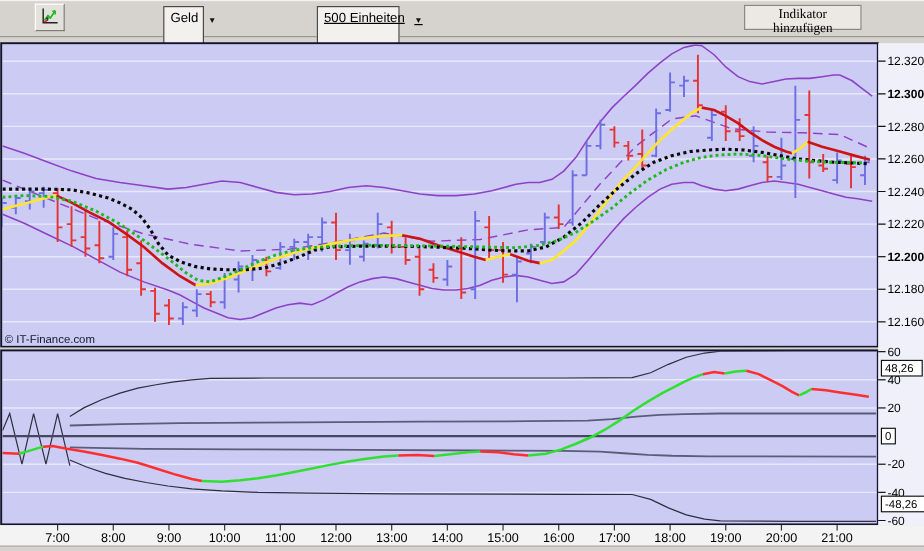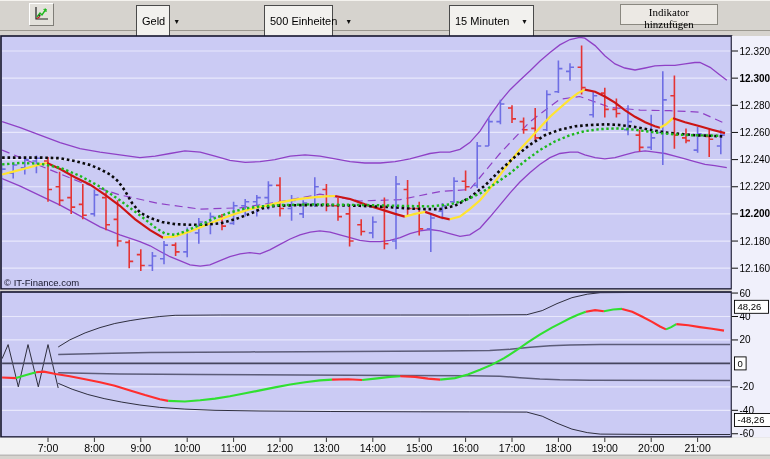--- a/index.html
+++ b/index.html
@@ -6,25 +6,25 @@
   body{width:770px;height:459px;overflow:hidden;background:#d6d3ce;
        font-family:"Liberation Sans",sans-serif;-webkit-font-smoothing:none;}
   .app{position:relative;width:770px;height:459px;}
   .toolbar{position:relative;width:770px;height:31px;background:#d6d3ce;
            border-bottom:1px solid #9b9890;box-sizing:border-box;}
   .toolbar::before{content:"";position:absolute;left:0;top:0;width:100%;height:1px;background:#f4f2ee;}
   .icon-btn{position:absolute;left:29px;top:3px;width:25px;height:23px;
             background:#e3e1db;border:1px solid #7f7d78;border-top-color:#fff;
             border-left-color:#fff;padding:0;cursor:pointer;}
   .combo{position:absolute;top:5px;height:19px;background:#f2f1ee;border:1px solid #4a4a4a;
-         box-sizing:border-box;font-size:11px;color:#000;display:flex;align-items:center;
+         box-sizing:border-box;font-size:11px;color:#000;display:flex;align-items:flex-end;
          padding:15px 5px;cursor:pointer;white-space:nowrap;}
   .combo .arr{margin-left:auto;font-size:7px;padding-left:8px;color:#111;}
   .combo1{left:136px;width:34px;}
-  .combo2{left:264px;width:69px;}
+  .combo2{left:264px;width:69px;text-decoration:underline;}
   .combo3{left:449px;width:85px;}
   .push-btn{position:absolute;left:620px;top:4px;width:98px;height:21px;
             background:#ece9e4;border:1px solid #8a8880;font-size:11px;color:#000;
             font-family:Liberation Serif, serif;cursor:pointer;}
   .chartwrap{position:relative;width:770px;height:428px;}
   svg text{font-family:"Liberation Sans",sans-serif;}
 </style>
 </head>
 <body>
 
@@ -38,24 +38,20 @@
         <path d="M4,13.5 L7,11.5" stroke="#d02020" stroke-width="1.3" fill="none"></path>
         <circle cx="6.5" cy="10.5" r="1.1" fill="#333"></circle>
       </svg>
     </button>
     <div class="combo combo1">
       <span>Geld</span>
       <span class="arr">▼</span>
     </div>
     <div class="combo combo2">
       <span>500 Einheiten</span>
-      <span class="arr">▼</span>
-    </div>
-    <div class="combo combo3">
-      <span>15 Minuten</span>
       <span class="arr">▼</span>
     </div>
     <button class="push-btn">Indikator hinzufügen</button>
   </div>
   <div class="chartwrap">
     <svg id="chart-svg" width="770" height="428" viewBox="0 31 770 428">
         <defs>
           <clipPath id="cpMain">
             <rect x="2" y="37" width="729" height="251.5"></rect>
           </clipPath>

